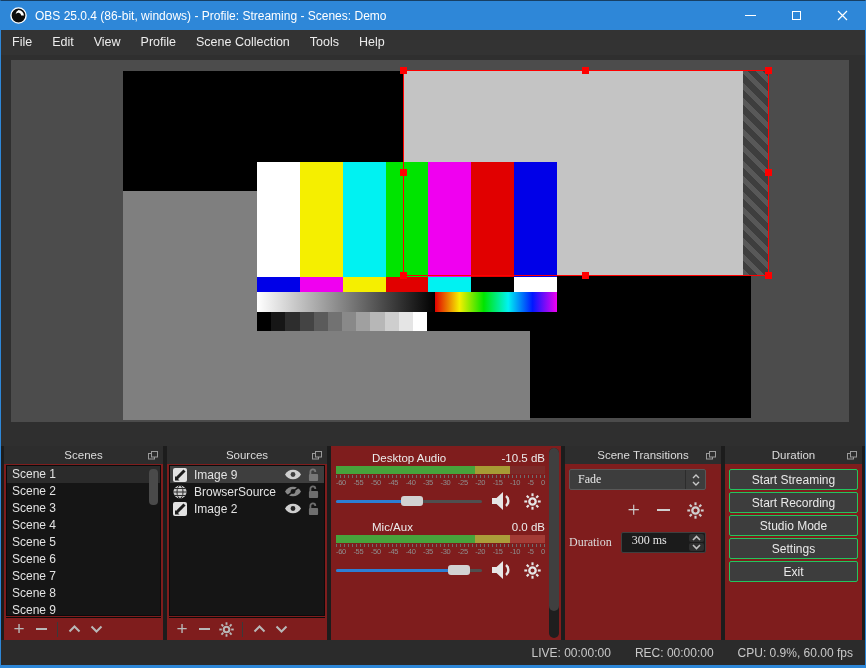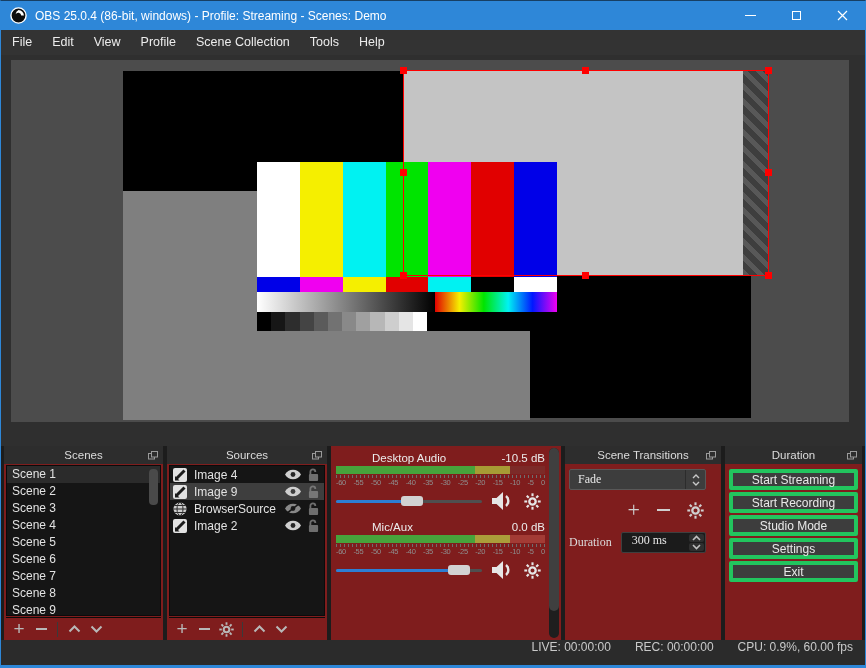--- a/index.html
+++ b/index.html
@@ -94,23 +94,23 @@
   .combo-spin{width:20px; align-self:stretch; border-left:1px solid #2c2c2c; display:flex; flex-direction:column; align-items:center; justify-content:center; gap:2px;}
   .trans-tools{display:flex; justify-content:flex-end; align-items:center; gap:17px; margin:11px 2px 13px 0;}
   .duration-row{display:flex; align-items:center;}
   .dur-label{font-size:12px; color:#dcdcdc; margin-right:9px;}
   .spinbox{flex:1; height:21px; background:#1b1b1b; border:1px solid #3f3f3f; border-radius:2px; display:flex; align-items:flex-start;}
   .spin-text{padding-left:10px; flex:1; font-size:12px; color:#e8e8e8;}
   .spin-btns{width:17px; align-self:stretch; display:flex; flex-direction:column; gap:1px; padding:1px;}
   .spin-btn{flex:1; background:#2f2f2f; border-radius:2px; display:flex; align-items:center; justify-content:center;}
   
   .ctl-body{padding:5px 4px 0 4px;}
-  .ctl-btn{width:100%; height:21px; background:#3d3d3d; border:4px solid #22c55e; border-radius:2px; color:#e9e9e9; font-size:12px; display:flex; align-items:center; justify-content:center; margin-bottom:2px;}
-  
-  .statusbar{height:25px; background:#2b2b2b; display:flex; align-items:flex-start; justify-content:flex-end; gap:24px; padding-right:12px; font-size:12px; color:#c9c9c9;}
+  .ctl-btn{width:100%; height:21px; background:#3d3d3d; border:1px solid #22c55e; border-radius:2px; color:#e9e9e9; font-size:12px; display:flex; align-items:center; justify-content:center; margin-bottom:2px;}
+  
+  .statusbar{height:25px; background:#2b2b2b; display:flex; align-items:center; justify-content:flex-end; gap:24px; padding-right:12px; font-size:12px; color:#c9c9c9;}
 </style>
 </head>
 <body>
 
 <div class="window">
 
   <div class="titlebar">
     <svg class="obs-logo" viewBox="0 0 17 17">
       <circle cx="8.5" cy="8.5" r="7.6" fill="#0d0d0d" stroke="#fff" stroke-width="1.4"></circle>
       <path d="M8.5 3.1a5.4 5.4 0 0 1 5.4 5.4l-2.7 0a3 3 0 0 0-5.6-1.3a5.4 5.4 0 0 1 2.9-4.1z" fill="#fff"></path>
@@ -263,36 +263,20 @@
       <div class="panel-title">
         <span>Sources</span>
         <svg class="dock-icon" width="10" height="9" viewBox="0 0 10 9">
           <rect x="0.5" y="2.5" width="6" height="5.5" fill="none" stroke="#9a9a9a"></rect>
           <rect x="3.5" y="0.5" width="6" height="5.5" fill="#2d2d2d" stroke="#9a9a9a"></rect>
         </svg>
       </div>
       <div class="panel-body">
         <div class="list">
 
-          <div class="src-row">
-            <svg class="src-icon" viewBox="0 0 14 14">
-              <rect width="14" height="14" rx="2" fill="#e2e2e2"></rect>
-              <line x1="11.5" y1="2.5" x2="3.5" y2="10.5" stroke="#1c1c1c" stroke-width="3"></line>
-              <path d="M2 12.5 L2 8 L6.5 12.5 Z" fill="#1c1c1c"></path>
-            </svg>
-            <span>Image 4</span>
-            <svg class="src-eye" width="16" height="11" viewBox="0 0 20 12">
-              <path d="M10 0C5.6 0 2 2.4 0 6c2 3.6 5.6 6 10 6s8-2.4 10-6C18 2.4 14.4 0 10 0z" fill="#cfcfcf"></path>
-                <circle cx="10" cy="6" r="3" fill="#262626"></circle>
-            </svg>
-            <svg class="src-lock" width="11" height="14" viewBox="0 0 12 14">
-              <path d="M2.6 6V3.6a2.7 2.7 0 0 1 5.4 0" fill="none" stroke="#6e6e6e" stroke-width="2"></path>
-              <rect x="1" y="6" width="10" height="7.5" rx="1" fill="#6e6e6e"></rect>
-            </svg>
-          </div>
 
           <div class="src-row selected">
             <svg class="src-icon" viewBox="0 0 14 14">
               <rect width="14" height="14" rx="2" fill="#e2e2e2"></rect>
               <line x1="11.5" y1="2.5" x2="3.5" y2="10.5" stroke="#1c1c1c" stroke-width="3"></line>
               <path d="M2 12.5 L2 8 L6.5 12.5 Z" fill="#1c1c1c"></path>
             </svg>
             <span>Image 9</span>
             <svg class="src-eye" width="16" height="11" viewBox="0 0 20 12">
               <path d="M10 0C5.6 0 2 2.4 0 6c2 3.6 5.6 6 10 6s8-2.4 10-6C18 2.4 14.4 0 10 0z" fill="#cfcfcf"></path>

